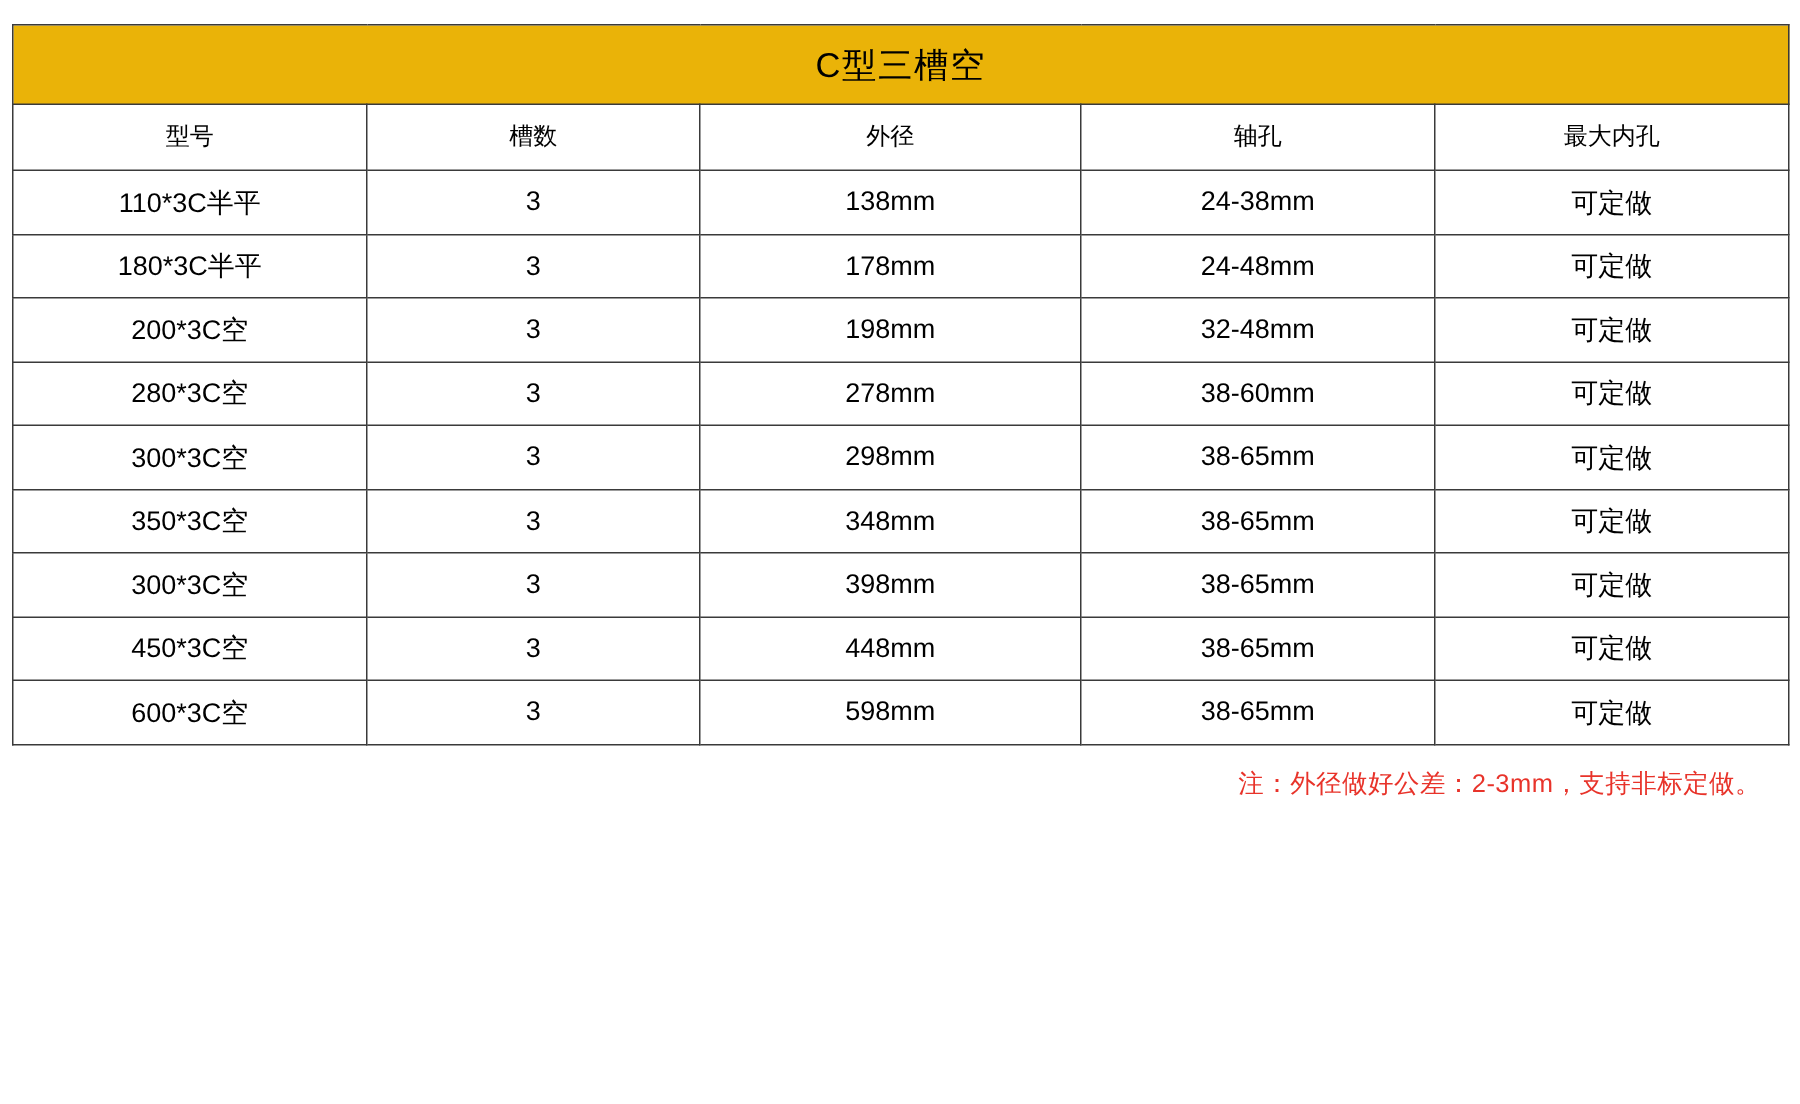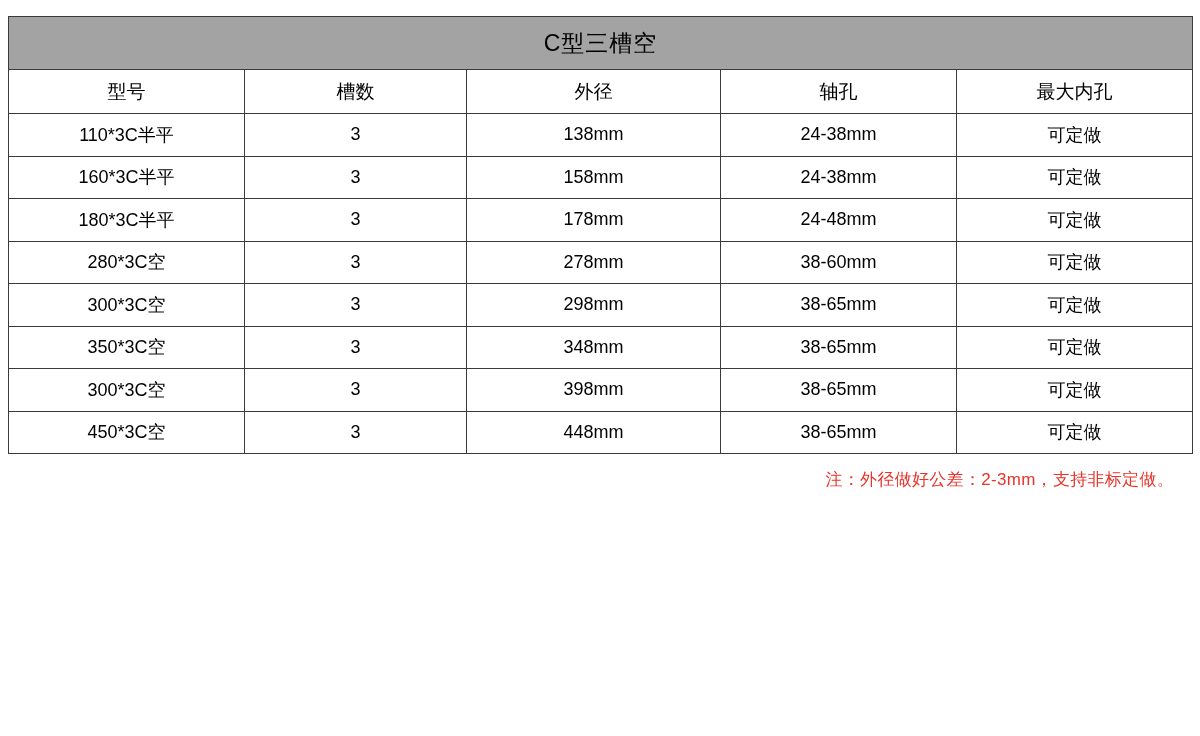--- a/index.html
+++ b/index.html
@@ -28,29 +28,29 @@
     table-layout: fixed;
   }
   table.spec td, table.spec th {
     border: 1px solid #3a3a3a;
     text-align: center;
     vertical-align: middle;
     font-weight: normal;
     padding: 0;
   }
   .title-cell {
-    background: #a3a3a3;
+    background: #eab308;
     height: 52px;
     font-size: 23px;
     font-weight: bold;
     letter-spacing: 1px;
   }
   .head-cell {
     height: 43px;
-    font-size: 19px;
+    font-size: 16px;
     background: #ffffff;
   }
   .body-cell {
     height: 41.5px;
     font-size: 18px;
     background: #ffffff;
   }
   col.c1 { width: 236px; }
   col.c2 { width: 222px; }
   col.c3 { width: 254px; }
@@ -91,31 +91,31 @@
     </thead>
     <tbody>
       <tr>
         <td class="body-cell">110*3C半平</td>
         <td class="body-cell">3</td>
         <td class="body-cell">138mm</td>
         <td class="body-cell">24-38mm</td>
         <td class="body-cell">可定做</td>
       </tr>
       <tr>
-        <td class="body-cell">160*3C半平</td>
-        <td class="body-cell">3</td>
-        <td class="body-cell">158mm</td>
-        <td class="body-cell">24-38mm</td>
-        <td class="body-cell">可定做</td>
-      </tr>
-      <tr>
         <td class="body-cell">180*3C半平</td>
         <td class="body-cell">3</td>
         <td class="body-cell">178mm</td>
         <td class="body-cell">24-48mm</td>
+        <td class="body-cell">可定做</td>
+      </tr>
+      <tr>
+        <td class="body-cell">200*3C空</td>
+        <td class="body-cell">3</td>
+        <td class="body-cell">198mm</td>
+        <td class="body-cell">32-48mm</td>
         <td class="body-cell">可定做</td>
       </tr>
       <tr>
         <td class="body-cell">280*3C空</td>
         <td class="body-cell">3</td>
         <td class="body-cell">278mm</td>
         <td class="body-cell">38-60mm</td>
         <td class="body-cell">可定做</td>
       </tr>
       <tr>
@@ -139,18 +139,25 @@
         <td class="body-cell">38-65mm</td>
         <td class="body-cell">可定做</td>
       </tr>
       <tr>
         <td class="body-cell">450*3C空</td>
         <td class="body-cell">3</td>
         <td class="body-cell">448mm</td>
         <td class="body-cell">38-65mm</td>
         <td class="body-cell">可定做</td>
       </tr>
+      <tr>
+        <td class="body-cell">600*3C空</td>
+        <td class="body-cell">3</td>
+        <td class="body-cell">598mm</td>
+        <td class="body-cell">38-65mm</td>
+        <td class="body-cell">可定做</td>
+      </tr>
     </tbody>
   </table>
 
   <div class="note">注：外径做好公差：2-3mm，支持非标定做。</div>
 
 </div>
 
 </body></html>

